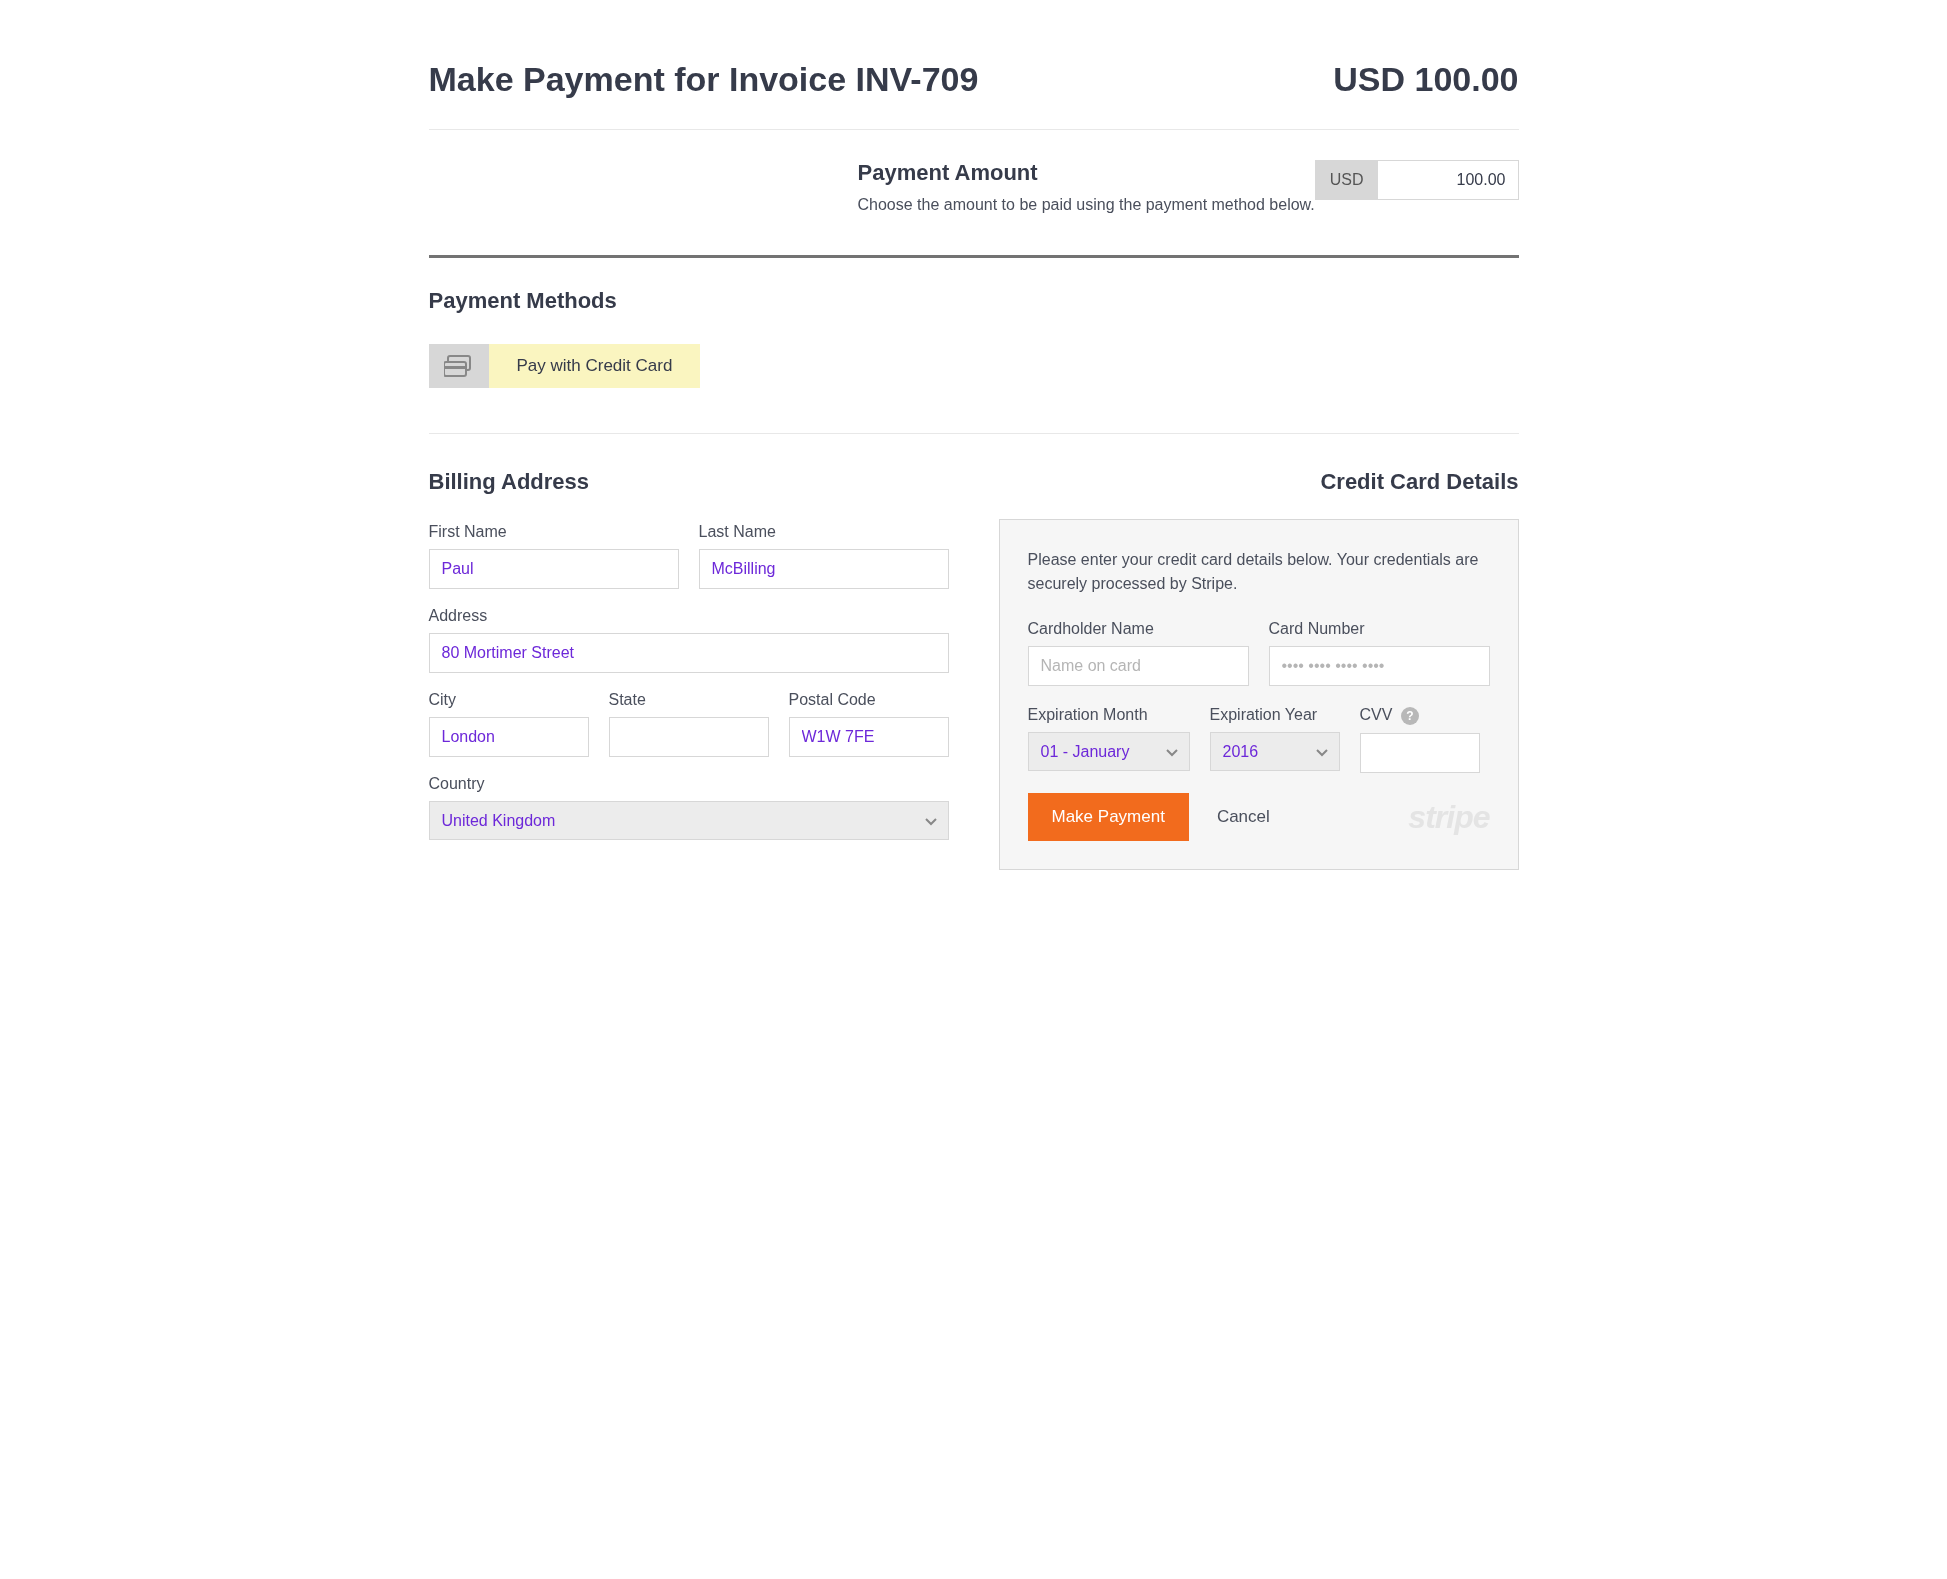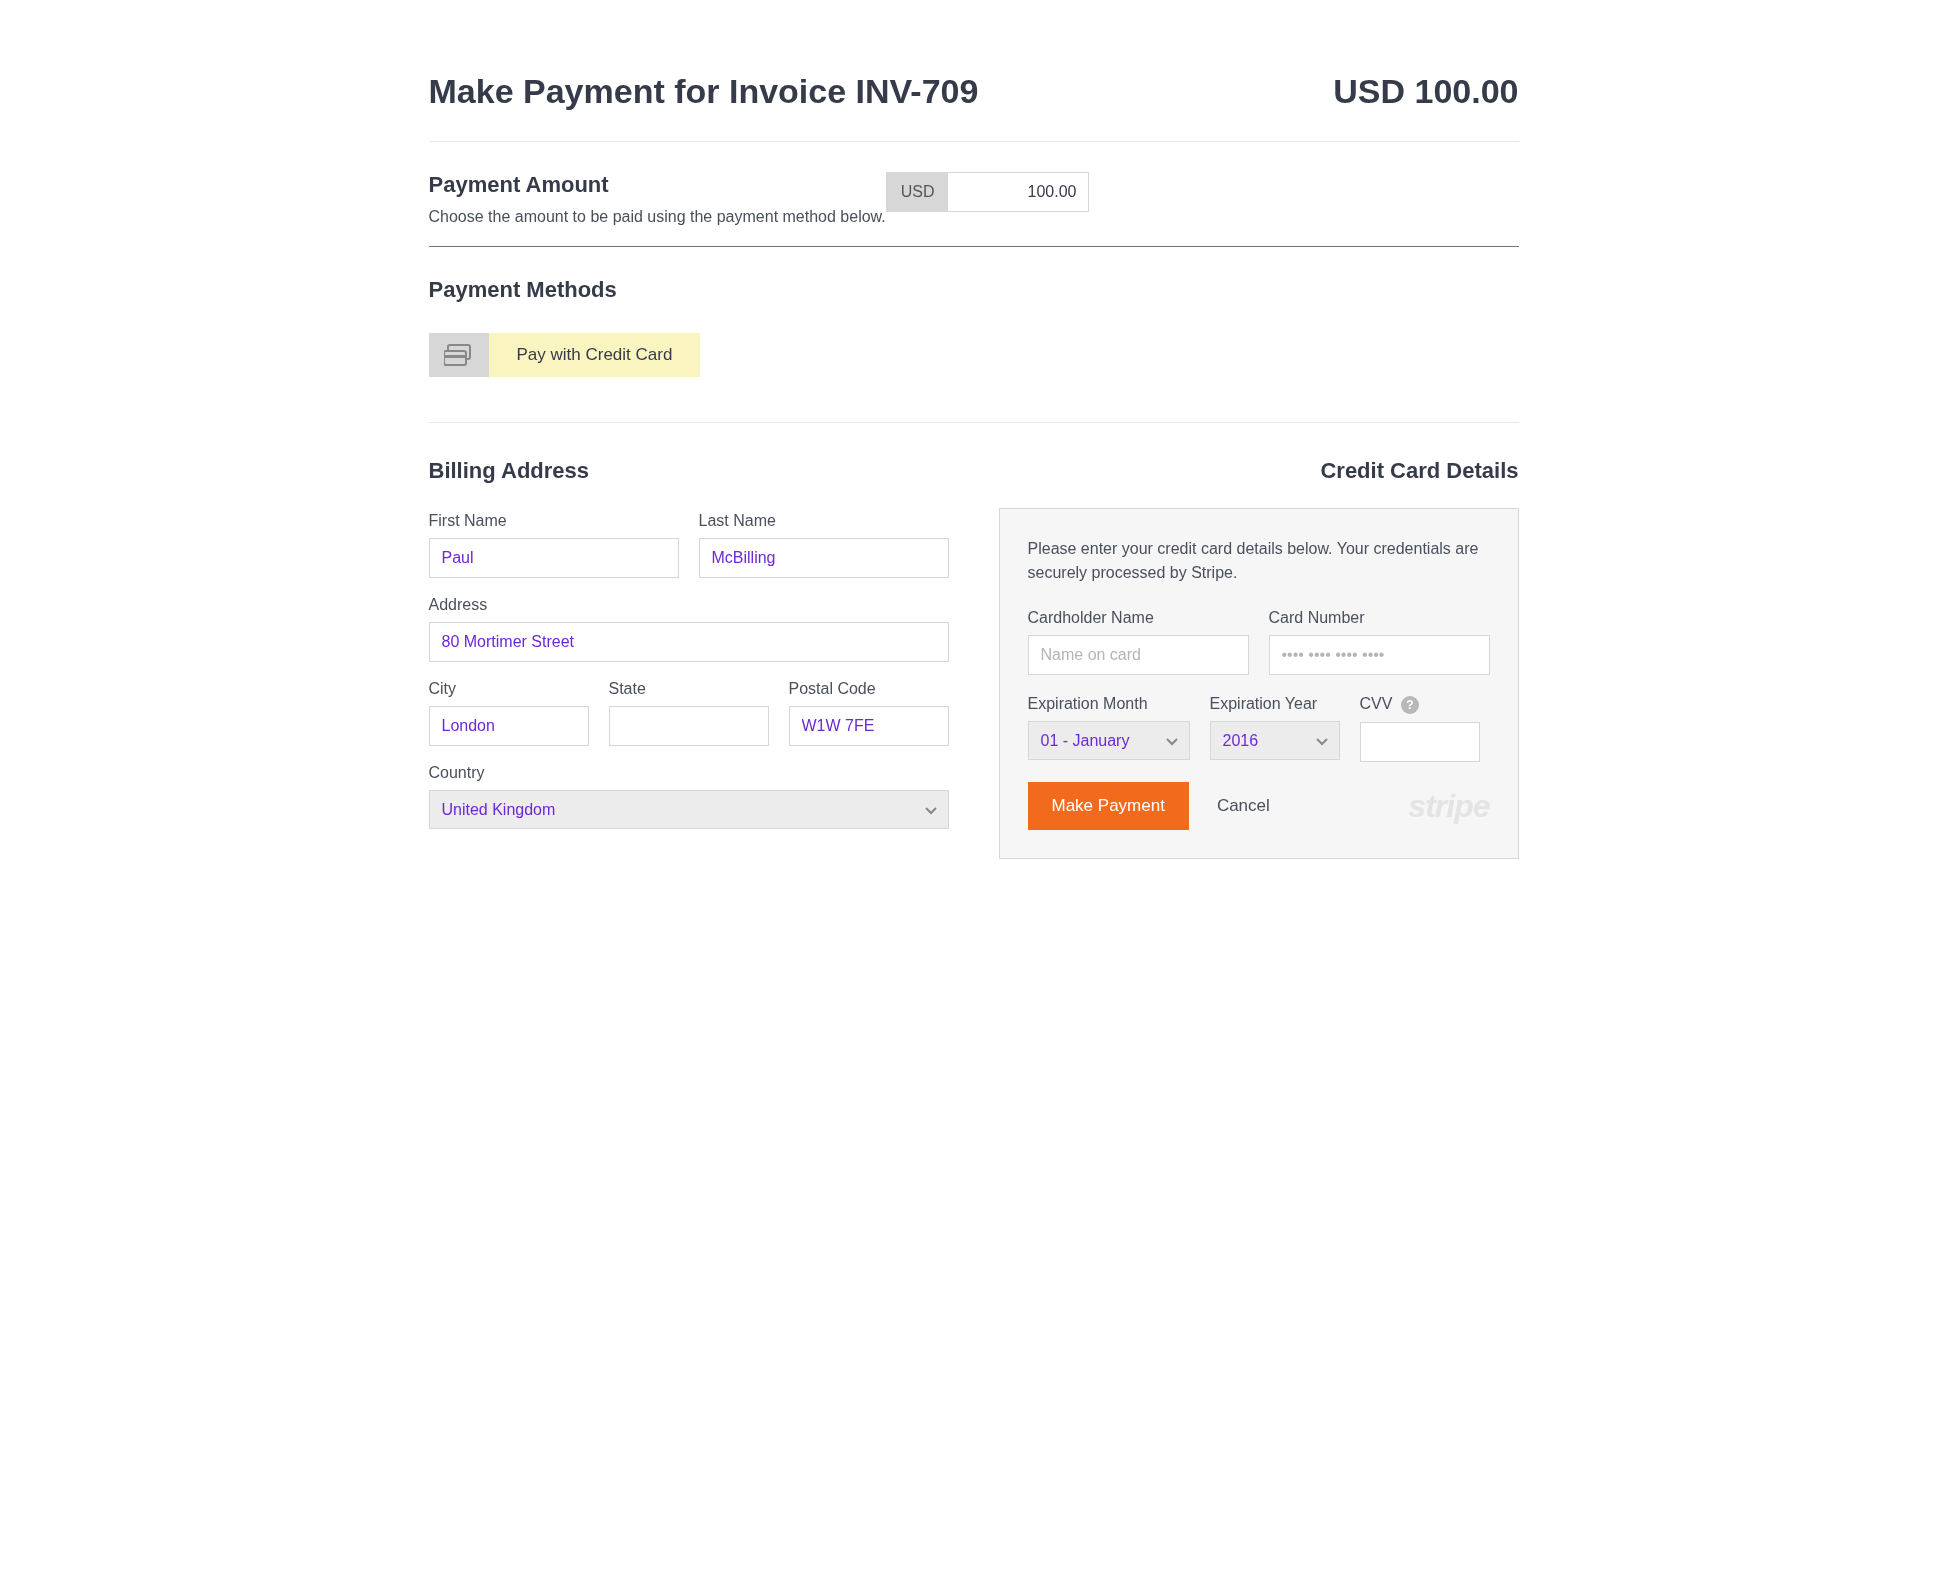--- a/index.html
+++ b/index.html
@@ -2,39 +2,39 @@
 <html><head>
 <meta charset="utf-8">
 <style>
 * { box-sizing: border-box; margin: 0; padding: 0; }
 body {
   font-family: -apple-system, BlinkMacSystemFont, "Segoe UI", Helvetica, Arial, sans-serif;
   background: #fff;
   color: #363b4a;
   padding: 60px;
 }
-.container { max-width: 1090px; margin: 12px auto; }
+.container { max-width: 1090px; margin: 0 auto; }
 .header {
   display: flex;
   justify-content: space-between;
   align-items: baseline;
   padding-bottom: 30px;
   border-bottom: 1px solid #e8e8e8;
   margin-bottom: 30px;
 }
 .header h1 { font-size: 34px; font-weight: 600; color: #363b4a; }
 .header .amount { font-size: 34px; font-weight: 600; color: #363b4a; }
 .section-title { font-size: 22px; font-weight: 600; color: #363b4a; margin-bottom: 10px; }
 .section-sub { font-size: 16px; color: #4a4f5c; }
 .payment-amount {
   display: flex;
-  justify-content: flex-start;
+  justify-content: flex-end;
   align-items: flex-start;
-  padding-bottom: 20px;
-  border-bottom: 1px solid #737373;
+  padding-bottom: 41px;
+  border-bottom: 3px solid #737373;
   margin-bottom: 30px;
 }
 .amount-input-wrap {
   display: flex;
   border: 1px solid #d7d7d7;
 }
 .currency-prefix {
   background: #d7d7d7;
   color: #555;
   padding: 10px 14px;

